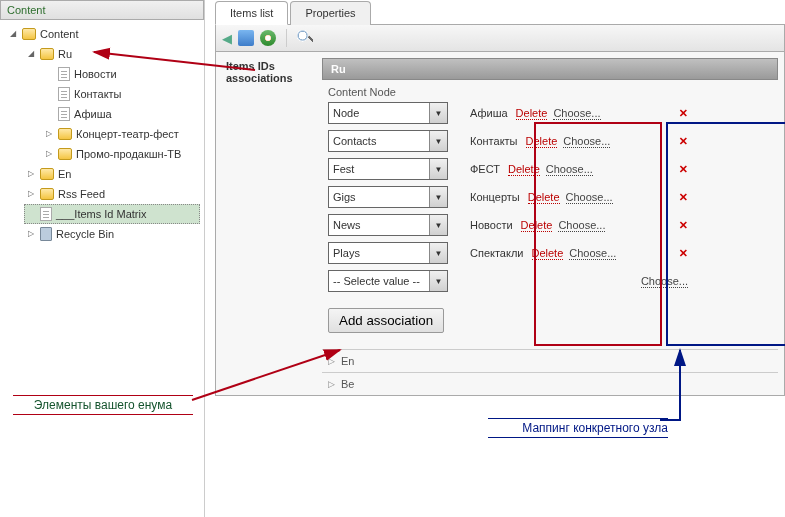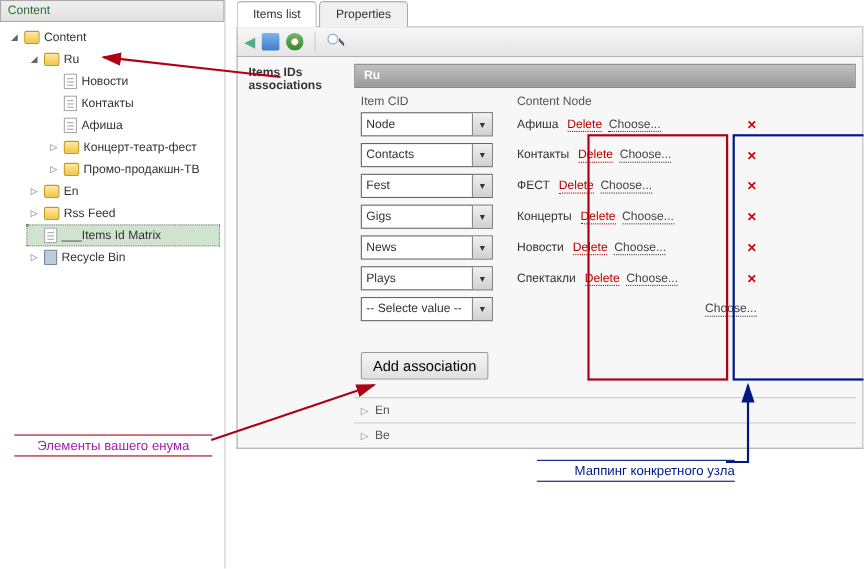--- a/index.html
+++ b/index.html
@@ -41,28 +41,28 @@
   .headers .h1 { width: 142px; }
   .row { display: flex; align-items: center; margin-bottom: 6px; }
   .select-box { width: 120px; height: 22px; border: 1px solid #666; display: flex; align-items: center; background: #fff; cursor: pointer; }
   .select-box span { flex: 1; padding-left: 4px; }
   .select-btn { width: 18px; height: 20px; background: linear-gradient(#f0f0f0, #d0d0d0); border-left: 1px solid #888; display: flex; align-items: center; justify-content: center; font-size: 8px; }
   .node-cell { margin-left: 20px; display: flex; align-items: center; gap: 6px; width: 220px; }
   .node-name { padding: 0 2px; }
   .link { color: #b00; text-decoration: none; border-bottom: 1px dotted #b00; cursor: pointer; }
   .link-gray { color: #444; text-decoration: none; border-bottom: 1px dotted #444; cursor: pointer; }
   .del-x { color: #c00; font-weight: bold; cursor: pointer; margin-left: auto; }
-  .add-btn { background: linear-gradient(#f4f4f4,#e0e0e0); border: 1px solid #999; padding: 4px 10px; cursor: pointer; margin: 22px 0 10px; border-radius: 2px; }
+  .add-btn { background: linear-gradient(#f4f4f4,#e0e0e0); border: 1px solid #999; padding: 4px 10px; cursor: pointer; margin: 10px 0 10px; border-radius: 2px; }
   .sub-section { border-top: 1px solid #ccc; padding: 5px 6px; display: flex; align-items: center; gap: 6px; color: #555; }
   
   
   .anno { position: absolute; pointer-events: none; }
   .red-box-1 { border: 2px solid #b00015; left: 329px; top: 122px; width: 128px; height: 224px; }
   .blue-box { border: 2px solid #001785; left: 461px; top: 122px; width: 230px; height: 224px; }
-  .red-label { color: #a21caf; left: 13px; top: 395px; font-size: 12px; border-top: 1px solid #b00015; border-bottom: 1px solid #b00015; width: 180px; text-align: center; padding: 2px 0; }
+  .red-label { color: #14532d; left: 13px; top: 395px; font-size: 12px; border-top: 1px solid #b00015; border-bottom: 1px solid #b00015; width: 180px; text-align: center; padding: 2px 0; }
   .blue-label { color: #001785; left: 488px; top: 418px; font-size: 12px; border-top: 1px solid #001785; border-bottom: 1px solid #001785; width: 180px; text-align: right; padding: 2px 0; }
   svg.anno-svg { position: absolute; left: 0; top: 0; width: 785px; height: 517px; pointer-events: none; }
 </style>
 </head>
 <body>
 
 <div class="container">
 
   <div class="left-panel">
     <div class="panel-header">Content</div>
@@ -167,21 +167,20 @@
       <span class="tb-icon search-icon"></span>
     </div>
 
     <div class="content-body">
       <div class="layout-row">
         <div class="section-title">Items IDs associations</div>
         <div class="right-col">
           <div class="assoc-header">Ru</div>
           <div style="padding:4px 6px 6px;">
             <div class="headers">
-              <div class="h1">Item CID</div>
               <div>Content Node</div>
             </div>
             <div id="rows">
                 <div class="row">
     <div class="select-box">
       <span>Node</span>
       <div class="select-btn">▼</div>
     </div>
     <div class="node-cell">
       <span class="node-name">Афиша</span>

